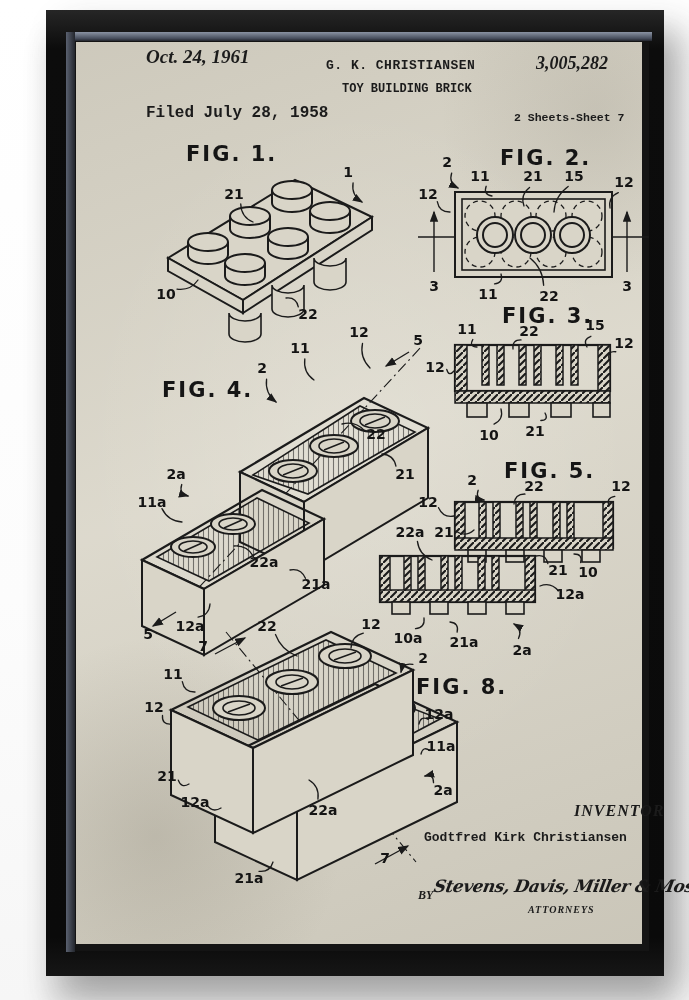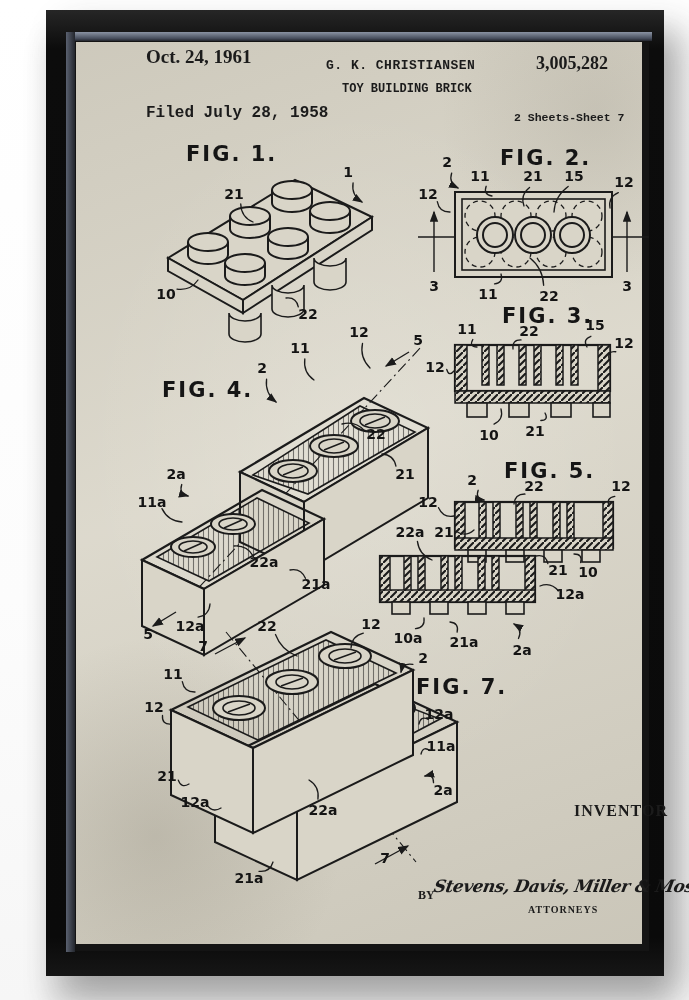--- a/index.html
+++ b/index.html
@@ -22,21 +22,21 @@
     position:absolute;left:30px;top:32px;width:566px;height:902px;
     background:
       radial-gradient(ellipse 60% 40% at 14% 88%, rgba(110,104,88,.22), transparent 55%),
       radial-gradient(ellipse 50% 35% at 92% 8%, rgba(118,112,98,.16), transparent 55%),
       radial-gradient(ellipse 70% 55% at 50% 45%, rgba(255,255,250,.16), transparent 70%),
       linear-gradient(160deg, rgba(135,130,115,.14), rgba(255,255,250,.10) 45%, rgba(125,120,105,.16)),
       #d9d5c8;
   }
   .t{position:absolute;color:#1b1b1b;white-space:nowrap;}
   .mono{font-family:"Liberation Mono","DejaVu Sans Mono",monospace;font-weight:bold;text-align:center;}
-  .serif{font-family:"Liberation Serif","DejaVu Serif",serif;font-weight:bold;}
+  .serif{font-family:"Liberation Serif","DejaVu Serif",serif;font-weight:bold;font-style:italic;}
   .figlabel{position:absolute;color:#151515;font-family:"DejaVu Sans",sans-serif;
     font-weight:bold;font-size:21px;letter-spacing:2px;white-space:nowrap;}
   .fig{position:absolute;}
   .face{fill:#d9d5c8;stroke:#1b1b1b;stroke-width:2;}
   .face15{fill:#d9d5c8;stroke:#1b1b1b;stroke-width:1.6;}
   .line2{fill:none;stroke:#1b1b1b;stroke-width:2.2;}
   .thin{fill:none;stroke:#1b1b1b;stroke-width:1.4;}
   .hatchf{fill:url(#hatch);stroke:#1b1b1b;stroke-width:1.5;}
   .vfill{fill:url(#vlines);fill-opacity:.55;stroke:#1b1b1b;stroke-width:1.6;}
   .dash{fill:none;stroke:#1b1b1b;stroke-width:1.3;stroke-dasharray:5 4;}
@@ -76,21 +76,21 @@
     <div class="t mono" style="left:266px;top:40px;font-size:12px;">TOY BUILDING BRICK</div>
     <div class="t serif" style="left:460px;top:11px;font-size:18px;">3,005,282</div>
     <div class="t mono" style="left:70px;top:62px;font-size:16px;">Filed July 28, 1958</div>
     <div class="t mono" style="left:438px;top:69px;font-size:11.5px;">2 Sheets-Sheet 7</div>
 
     <div class="figlabel" style="left:110px;top:100px;">FIG. 1.</div>
     <div class="figlabel" style="left:424px;top:104px;text-align:right;">FIG. 2.</div>
     <div class="figlabel" style="left:426px;top:262px;">FIG. 3.</div>
     <div class="figlabel" style="left:86px;top:336px;">FIG. 4.</div>
     <div class="figlabel" style="left:428px;top:417px;">FIG. 5.</div>
-    <div class="figlabel" style="left:340px;top:633px;">FIG. 7.</div>
+    <div class="figlabel" style="left:340px;top:633px;">FIG. 8.</div>
 
     <svg class="fig" style="left:50px;top:120px;" width="300" height="185" viewBox="0 0 300 185">
       <path class="face" d="M42,96 L169,18 L246,55 L117,138 Z"></path>
       <path class="face" d="M42,96 L42,109 L117,151 L117,138 Z"></path>
       <path class="face" d="M117,138 L117,151 L246,68 L246,55 Z"></path>
       <path class="face15" d="M103,151 v21 a16,8 0 0 0 32,0 v-21 a16,8 0 0 1 -32,0"></path>
       <path class="face15" d="M146,123 v24 a16,8 0 0 0 32,0 v-24 a16,8 0 0 1 -32,0"></path>
       <path class="face15" d="M188,96 v24 a16,8 0 0 0 32,0 v-24 a16,8 0 0 1 -32,0"></path>
       <g>
         <path class="face" d="M146,28 v13 a20,9 0 0 0 40,0 v-13"></path>
@@ -373,17 +373,18 @@
         <path d="M75.69269434833544,192.6983140803851 Q81.2723306272764,201.1698954100549 90,196" class="leader"></path>
         <text x="64" y="195" class="callout">12a</text>
         <path d="M186.9253744160265,187.1258023200568 Q188.8059691879801,174.60270290271052 178,168" class="leader"></path>
         <text x="192" y="203" class="callout">22a</text>
         <path d="M127.98460353205412,259.3435976452972 Q138.87520313960366,260.4961508830135 142,250" class="leader"></path>
         <text x="118" y="271" class="callout">21a</text>
         <text x="254" y="251" class="callout">7</text>
       </svg>
 
     <div class="t serif" style="left:498px;top:760px;font-size:16px;letter-spacing:1px;">INVENTOR</div>
+    <div class="t mono" style="left:348px;top:788px;font-size:13px;">Godtfred Kirk Christiansen</div>
     <div class="t serif" style="left:342px;top:846px;font-size:12px;">BY</div>
     <div class="t sig" style="left:358px;top:834px;font-size:17px;">Stevens, Davis, Miller &amp; Mosher</div>
     <div class="t serif" style="left:452px;top:862px;font-size:10px;letter-spacing:1px;">ATTORNEYS</div>
   </div>
 </div>
 
 </body></html>

